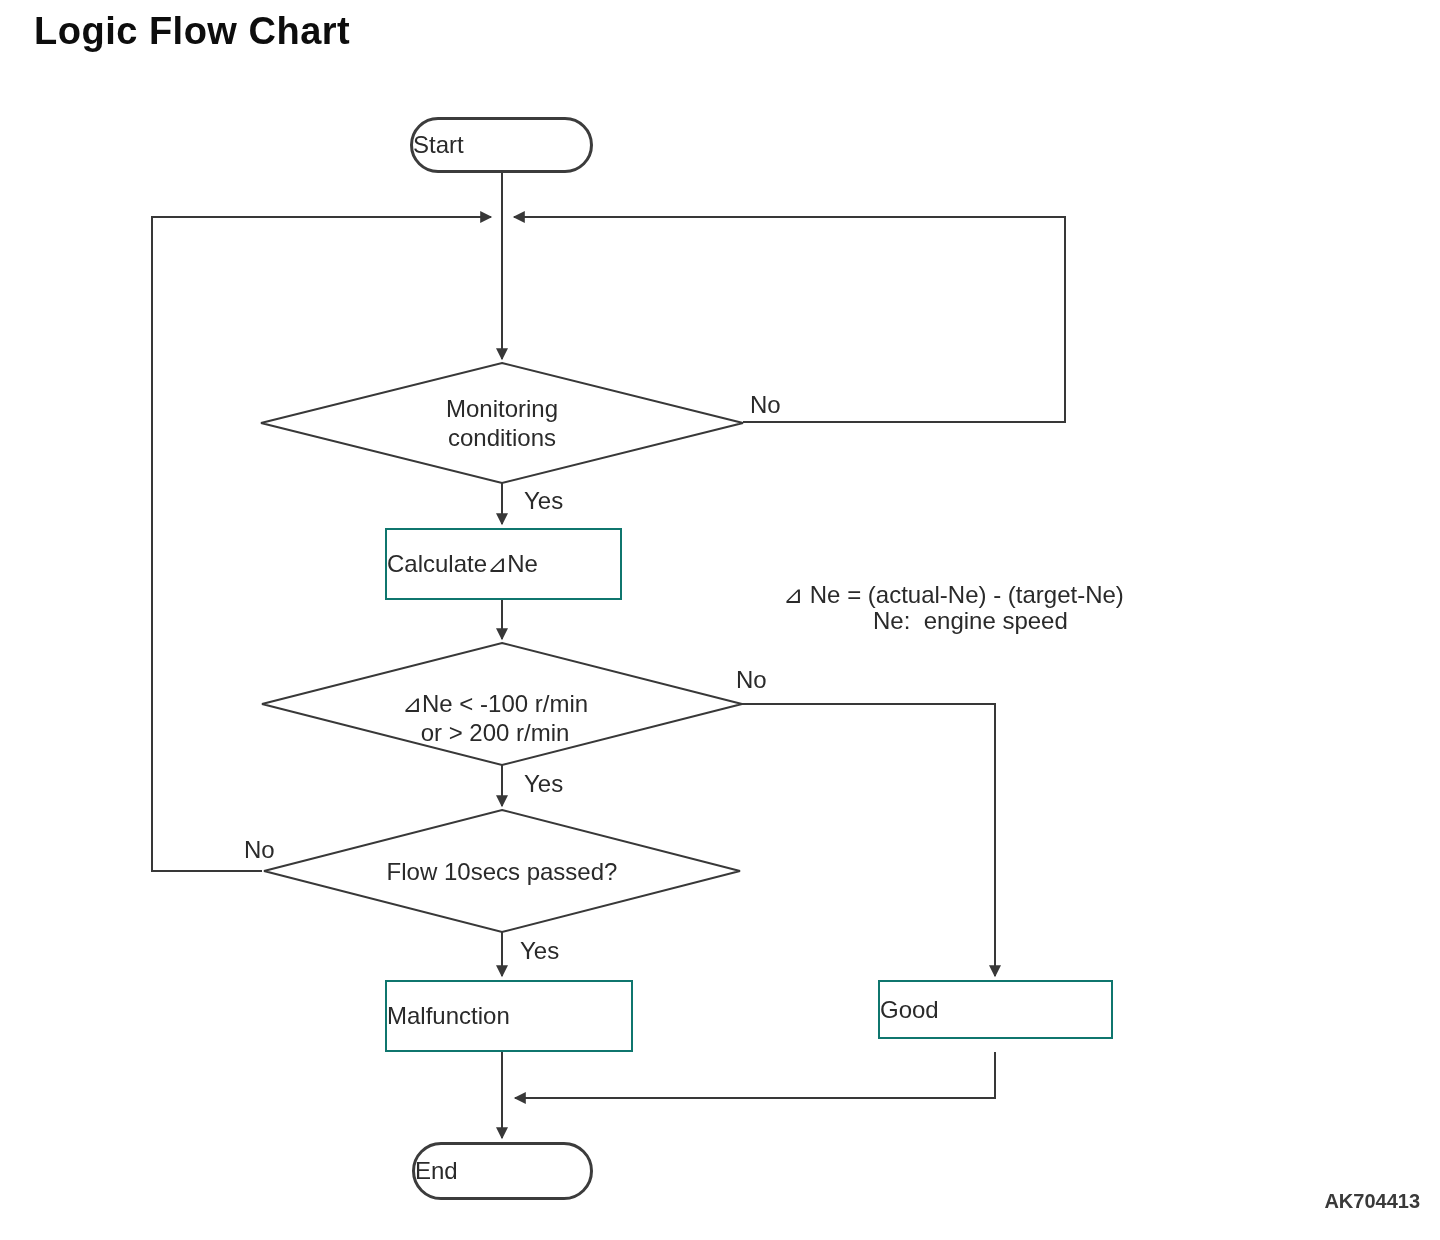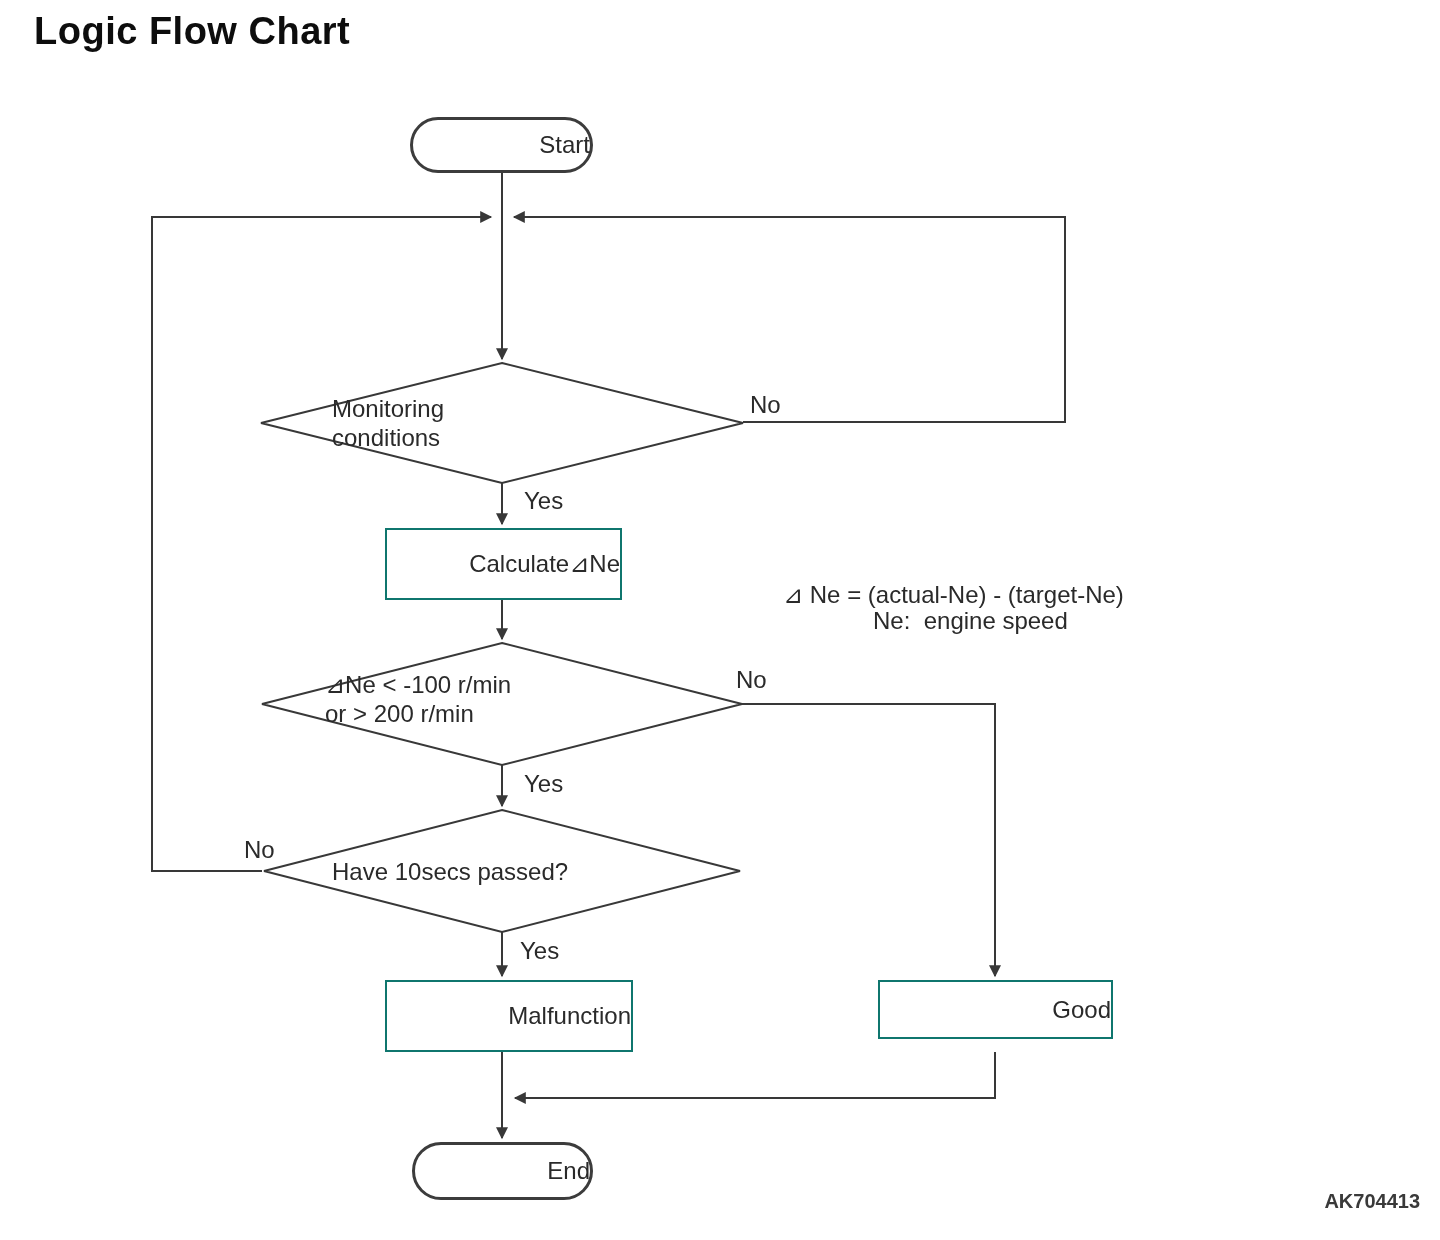--- a/index.html
+++ b/index.html
@@ -6,27 +6,27 @@
   .canvas{
     position:relative;width:1440px;height:1240px;background:#ffffff;
     font-family:"Liberation Sans","DejaVu Sans",sans-serif;color:#1f1f1f;overflow:hidden;
   }
   .wires{position:absolute;left:0;top:0;}
   .title{
     position:absolute;left:34px;top:10px;margin:0;
     font-size:38px;font-weight:bold;color:#0d0d0d;letter-spacing:.5px;
   }
   .node{
-    position:absolute;display:flex;align-items:center;justify-content:flex-end;
+    position:absolute;display:flex;align-items:center;justify-content:flex-start;
     font-size:24px;background:#fff;box-sizing:border-box;text-align:center;color:#2a2a2a;
   }
   .rect{border:2px solid #0f766e;}
   .stadium{border:3px solid #3c3c3c;border-radius:30px;}
   .dlabel{
-    position:absolute;font-size:24px;line-height:29px;color:#2a2a2a;
+    position:absolute;text-align:center;font-size:24px;line-height:29px;color:#2a2a2a;
   }
   .elabel{position:absolute;font-size:24px;color:#2a2a2a;}
   .ann{position:absolute;font-size:24px;white-space:pre;color:#2a2a2a;}
   .figcode{position:absolute;font-size:20px;font-weight:bold;color:#3a3a3a;}
 </style>
 </head>
 <body>
 
 <div class="canvas">
 
@@ -73,27 +73,27 @@
 
   <div class="node stadium" style="left:412px;top:1142px;width:181px;height:58px;">
     <span>End</span>
   </div>
 
   <div class="dlabel" style="left:332px;top:394px;width:340px;">
     <div>Monitoring</div>
     <div>conditions</div>
   </div>
 
-  <div class="dlabel" style="left:325px;top:670px;width:340px;">
+  <div class="dlabel" style="left:325px;top:689px;width:340px;">
     <div>⊿Ne &lt; -100 r/min</div>
     <div>or &gt; 200 r/min</div>
   </div>
 
   <div class="dlabel" style="left:332px;top:857px;width:340px;">
-    <div>Have 10secs passed?</div>
+    <div>Flow 10secs passed?</div>
   </div>
 
   <div class="elabel" style="left:750px;top:391px;">No</div>
   <div class="elabel" style="left:524px;top:487px;">Yes</div>
   <div class="elabel" style="left:736px;top:666px;">No</div>
   <div class="elabel" style="left:524px;top:770px;">Yes</div>
   <div class="elabel" style="left:244px;top:836px;">No</div>
   <div class="elabel" style="left:520px;top:937px;">Yes</div>
 
   <div class="ann" style="left:783px;top:581px;">⊿ Ne = (actual-Ne) - (target-Ne)</div>

